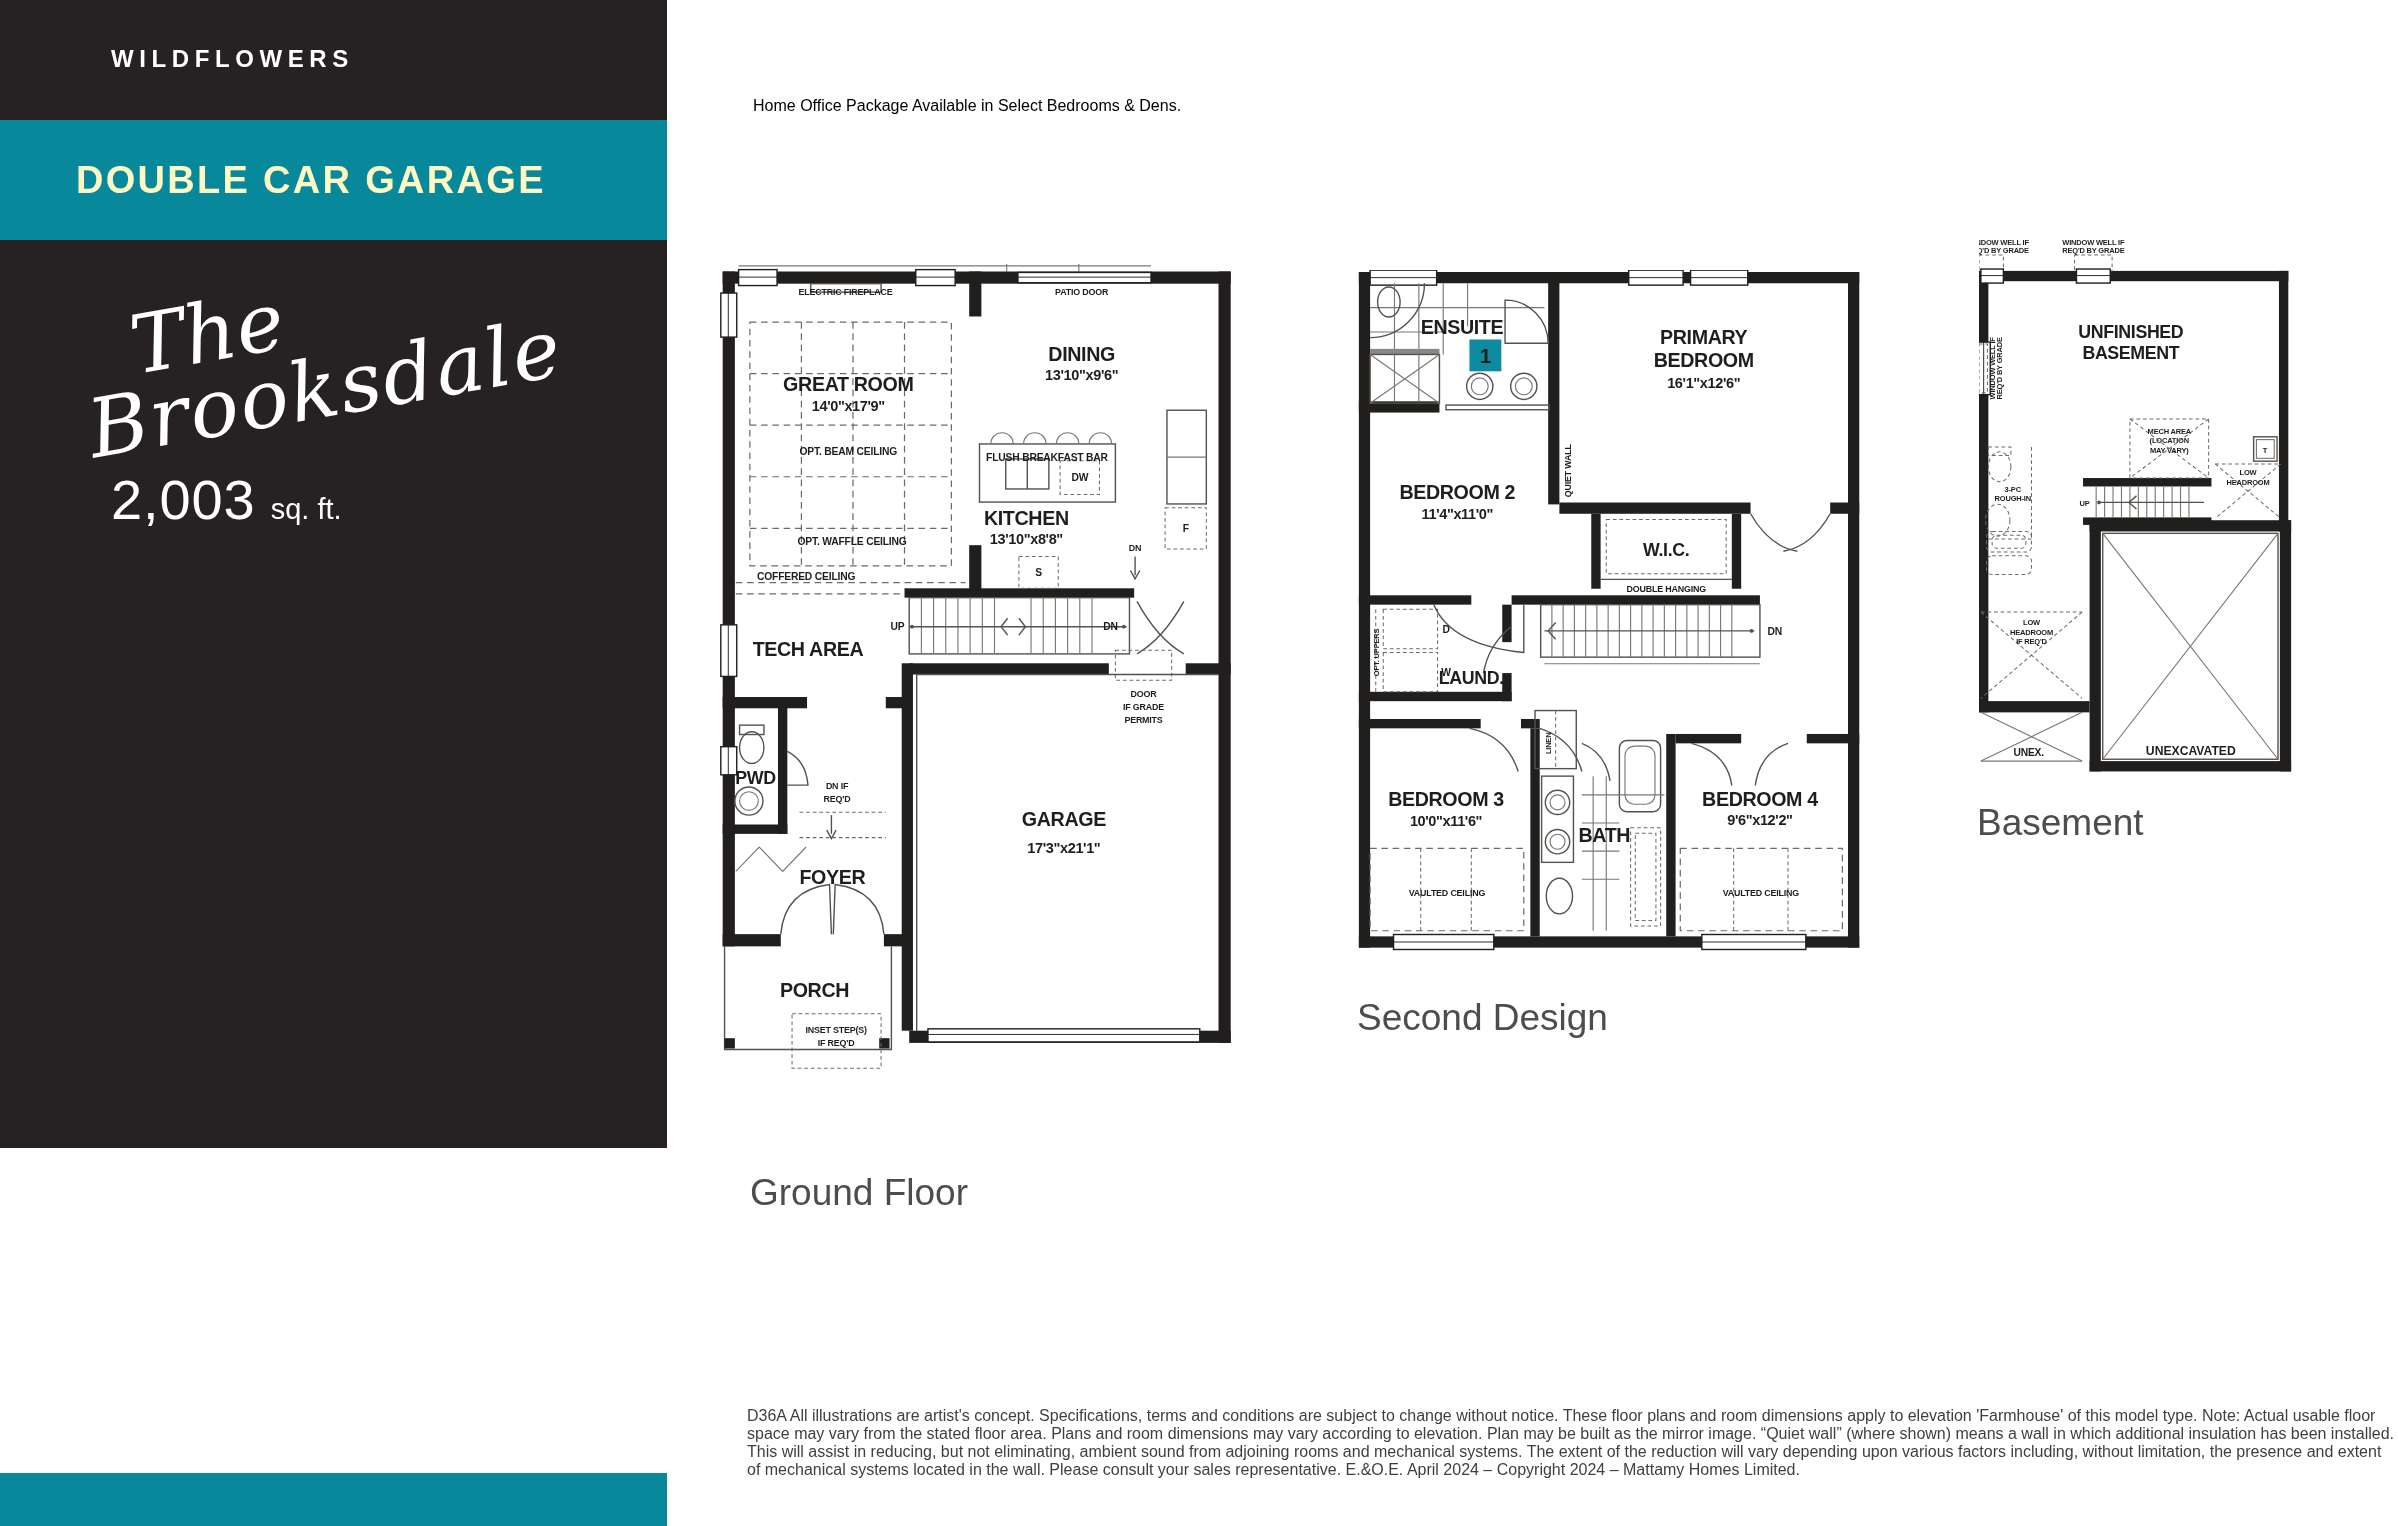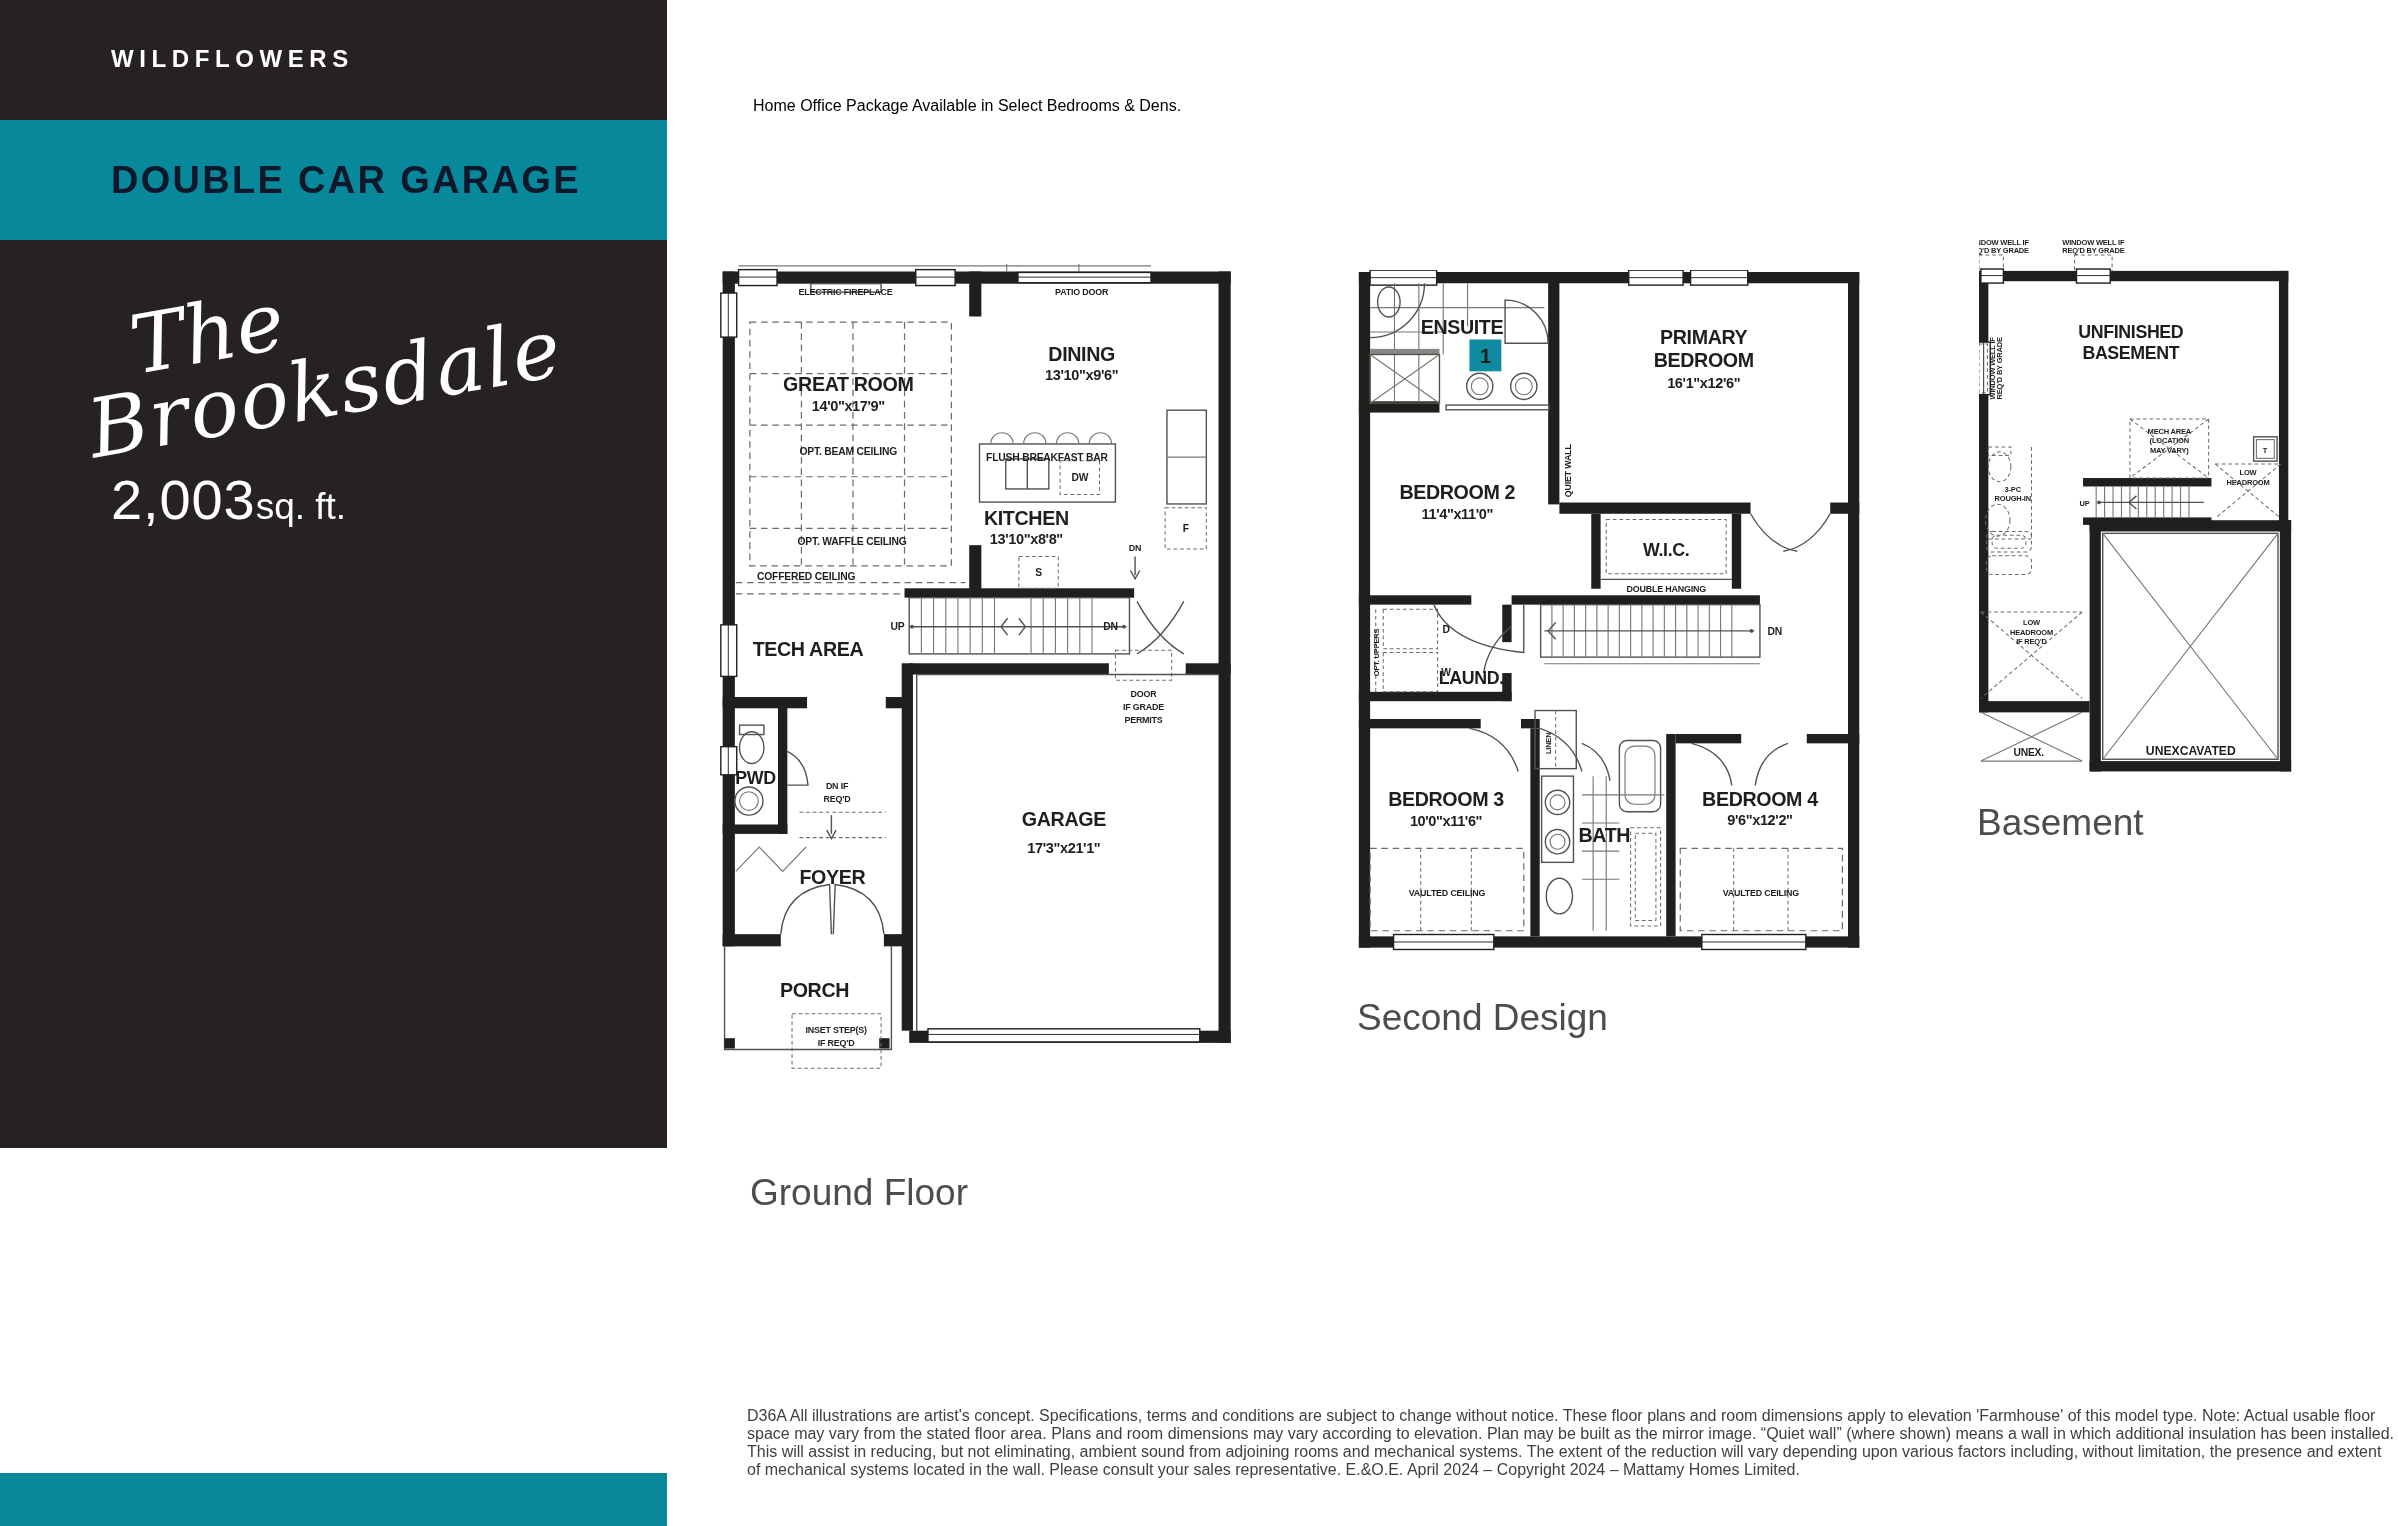--- a/index.html
+++ b/index.html
@@ -3,28 +3,28 @@
 <meta charset="utf-8">
 <style>
   html,body{margin:0;padding:0;}
   body{width:2399px;height:1526px;position:relative;background:#ffffff;
        font-family:"Liberation Sans",sans-serif;overflow:hidden;}
 
   
   .sidebar{position:absolute;left:0;top:0;width:667px;height:1148px;background:#262223;}
   .community{position:absolute;left:111px;top:45px;color:#ffffff;font-size:24px;font-weight:bold;letter-spacing:5.6px;}
   .banner{position:absolute;left:0;top:120px;width:667px;height:120px;background:#08889B;display:flex;align-items:center;}
-  .banner-text{margin-left:111px;color:#0f172a;font-size:38px;font-weight:bold;letter-spacing:2.3px;}
+  .banner-text{margin-left:76px;color:#fef9c3;font-size:38px;font-weight:bold;letter-spacing:2.3px;}
   .script-name{position:absolute;left:79px;top:277px;color:#ffffff;transform:rotate(-10deg);
                font-family:"DejaVu Serif",serif;font-style:italic;line-height:0.92;}
   .script-line1{display:block;margin-left:56px;font-size:81px;}
   .script-line2{display:block;font-size:81px;letter-spacing:1.9px;}
   .sqft{position:absolute;left:111px;top:467px;color:#ffffff;white-space:nowrap;}
   .sqft-value{font-size:56px;font-weight:400;letter-spacing:0.9px;}
-  .sqft-unit{font-size:37px;}
+  .sqft-unit{font-size:29px;margin-left:15px;}
   .bottom-band{position:absolute;left:0;top:1473px;width:667px;height:53px;background:#08889B;}
 
   
   .header-note{position:absolute;left:737px;top:89px;color:#000000;font-size:16px;line-height:33px;margin-left:16px;}
   .plan{position:absolute;}
   .plan-title{position:absolute;color:#4D4D4F;font-size:37px;}
   .footnote{position:absolute;left:747px;top:1407px;width:1649px;color:#3F3F42;font-size:16px;line-height:18px;}
 
   
   svg text{fill:#1F1E1C;font-family:"Liberation Sans",sans-serif;}

